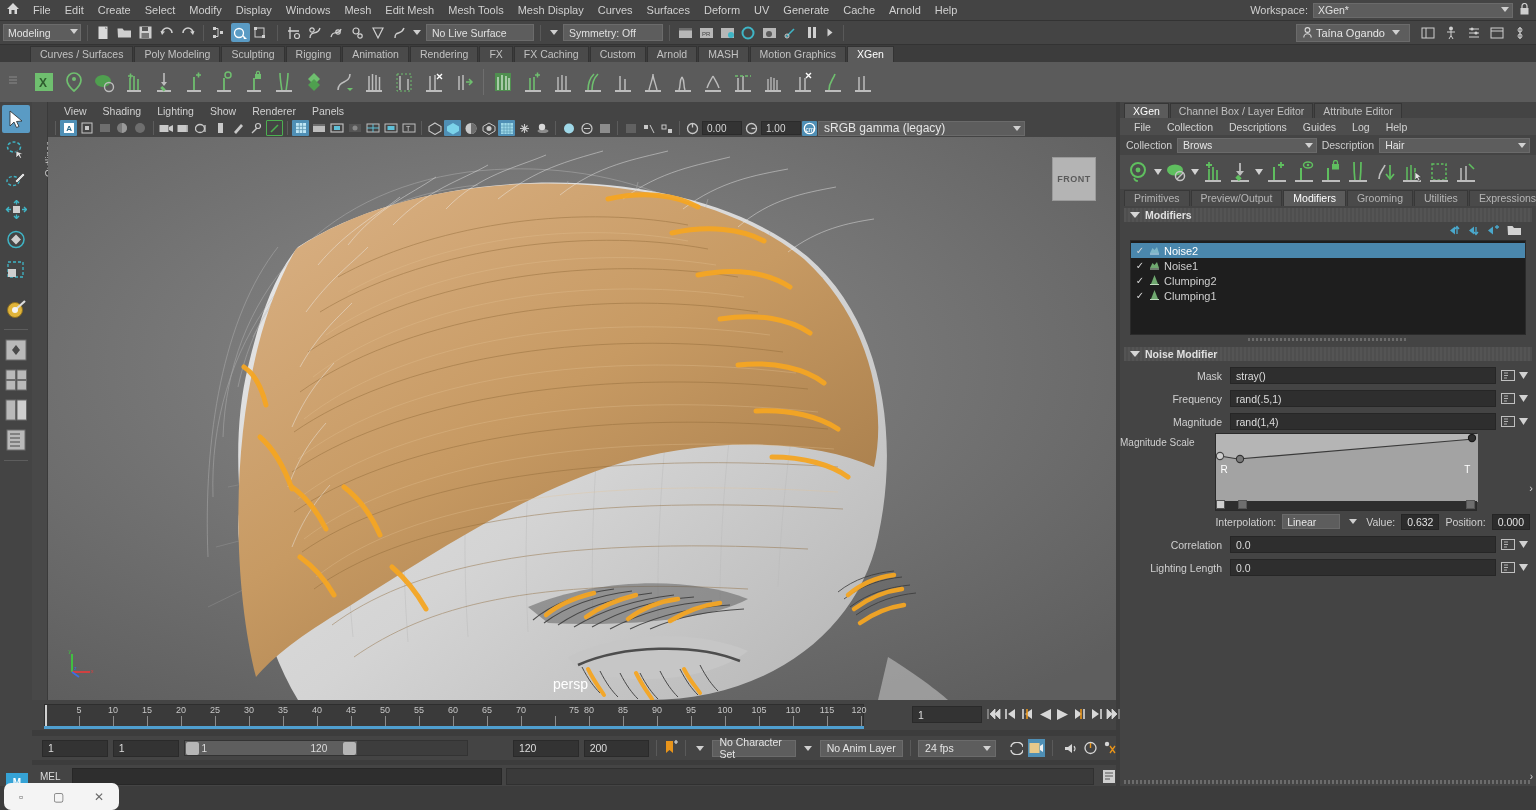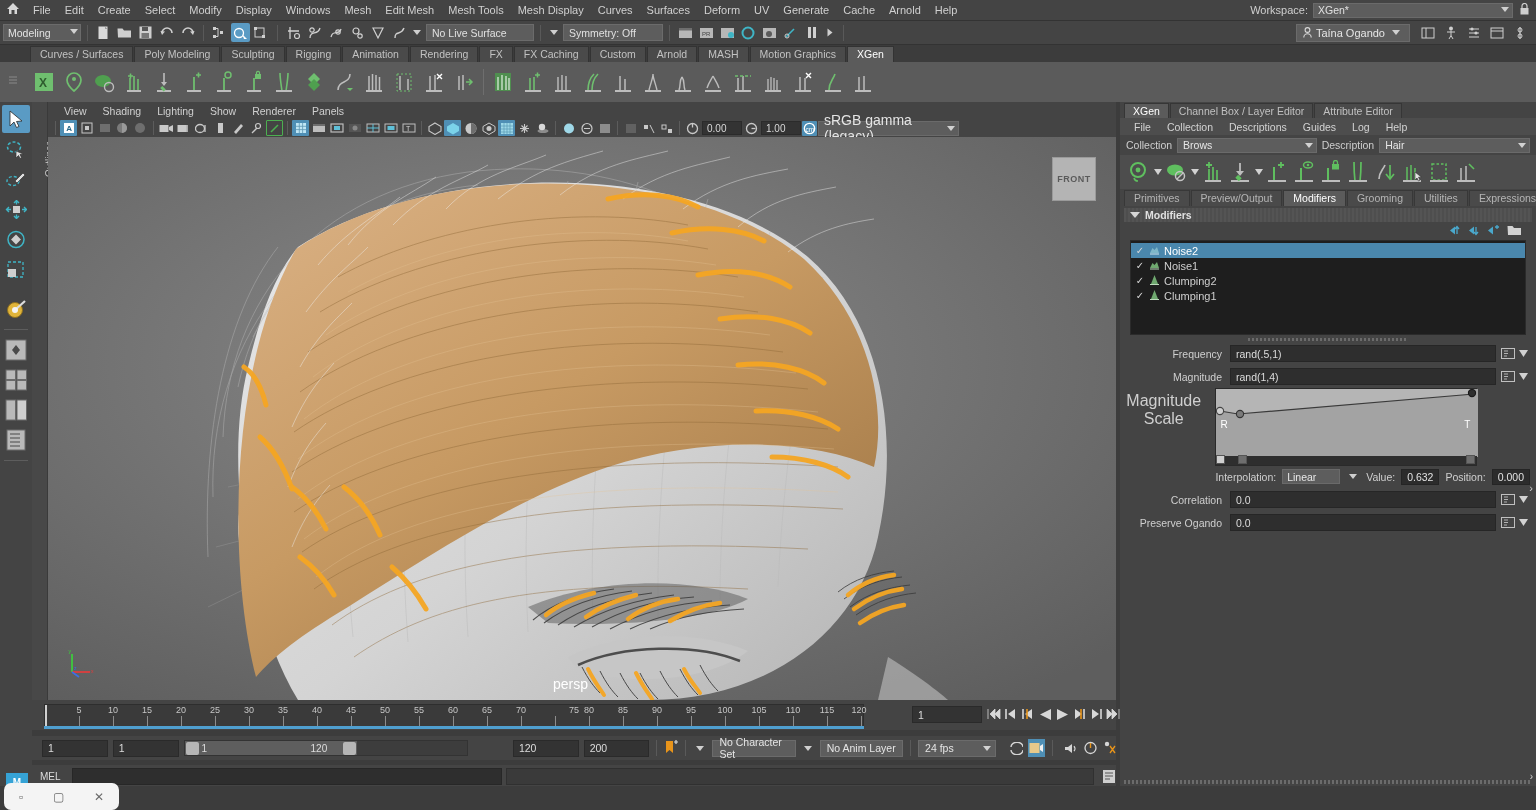--- a/index.html
+++ b/index.html
@@ -80,21 +80,21 @@
     display:block; transform: rotate(-90deg); transform-origin:left top;
     position:absolute; left:12px; top:75px; font-size:10px; color:#bdbdbd; white-space:nowrap;
   }
   .vp-menubar { position:absolute; left:16px; top:0; right:0; height:17px; background:#444; display:flex; align-items:center; padding-left:8px;}
   .vp-menubar .mi { padding:0 8px; font-size:10.5px; color:#d0d0d0; }
   .vp-toolbar { position:absolute; left:16px; top:17px; right:0; height:18px; background:#444; display:flex; align-items:center; gap:1px; padding-left:4px;}
   .vt-ic { width:17px; height:16px; display:flex; align-items:center; justify-content:center; border-radius:1px;}
   .vt-ic.on { background:#4f8fb5; }
   .vt-sep { width:1px; height:14px; background:#5c5c5c; margin:0 3px;}
   .num-field { width:40px; height:14px; background:#333; border:1px solid #2b2b2b; font-size:10px; color:#d8d8d8; display:flex; align-items:center; padding-left:4px;}
-  .cm-select { width:141px; height:15px; background:#5d5d5d; border:1px solid #6a6a6a; font-size:14px; color:#e5e5e5; display:flex; align-items:center; padding-left:5px; position:relative;}
+  .cm-select { width:207px; height:15px; background:#5d5d5d; border:1px solid #6a6a6a; font-size:12px; color:#e5e5e5; display:flex; align-items:center; padding-left:5px; position:relative;}
   .cm-select .arw{position:absolute; right:3px; top:4px; border-left:4px solid transparent;border-right:4px solid transparent;border-top:5px solid #d0d0d0;}
 
   .viewport { position:absolute; left:16px; top:35px; right:0; bottom:0; overflow:hidden; background:#6e6e6e;text-decoration:underline; }
   .vp-grad { position:absolute; inset:0; background:
      linear-gradient(160deg, #7b7b7b 0%, #6c6c6c 40%, #5f5f5f 100%); }
   .viewcube { position:absolute; right:20px; top:20px; width:44px; height:44px;
      background:#b4b4b4; border:1px solid #9a9a9a; display:flex; align-items:center; justify-content:center;
      color:#5a5a5a; font-size:9px; letter-spacing:0.5px; font-weight:bold;}
   .persp-label { position:absolute; left:505px; bottom:8px; font-size:14px; color:#fff; }
   .axis-ind { position:absolute; left:18px; bottom:22px; width:30px; height:30px;}
@@ -159,21 +159,21 @@
   .mod-check { width:10px; text-align:center; font-size:10px; color:#d8d8d8;}
   .grip { height:5px; margin:2px 10px 0 10px; display:flex; align-items:center; justify-content:center;}
   .grip i { display:block; width:160px; height:3px;
     background-image: repeating-linear-gradient(90deg,#6b6b6b 0 2px, transparent 2px 4px);}
   .attr-row { height:23px; display:flex; align-items:center; padding-right:6px;}
   .attr-lab { width:110px; text-align:right; padding-right:8px; font-size:10.5px; color:#cfcfcf;}
   .attr-in { flex:1; height:17px; background:#2e2e2e; border:1px solid #262626; font-size:10.5px; color:#dcdcdc; display:flex; align-items:center; padding-left:5px;}
   .attr-btn { width:16px; height:15px; margin-left:4px; display:flex; align-items:center; justify-content:center;}
   .attr-arw { width:14px; display:flex; align-items:center; justify-content:center;}
   .ramp-wrap { display:flex; padding-right:6px; }
-  .ramp-lab { width:110px; text-align:center; padding-right:8px; font-size:16px; color:#cfcfcf; padding-top:4px;}
+  .ramp-lab { width:110px; text-align:left; padding-right:8px; font-size:10px; color:#cfcfcf; padding-top:4px;}
   .ramp-box { position:relative; width:262px; height:68px; background:#9d9d9d; border:1px solid #2a2a2a;}
   .ramp-strip { position:relative; width:262px; height:10px; background:#2e2e2e; border:1px solid #2a2a2a; border-top:none;}
   .ramp-key { position:absolute; width:9px; height:9px; background:#b9b9b9; border:1px solid #555;}
   .ramp-ctrl { display:flex; align-items:center; gap:6px; height:18px; padding-top:3px; font-size:10.5px; color:#cfcfcf;}
   .ramp-val { background:#2c2c2c; border:1px solid #252525; padding:1px 5px; color:#e2e2e2; font-size:10.5px;}
   .interp-sel { width:58px; height:15px; background:#5d5d5d; border:1px solid #6a6a6a; font-size:10.5px; color:#e6e6e6; display:flex; align-items:center; padding-left:4px;}
   .log-hdr { position:absolute; left:4px; right:4px; bottom:8px; height:15px; background:#545454; display:flex; align-items:center; gap:5px; padding-left:6px; font-size:10.5px; color:#e0e0e0;
     background-image: repeating-linear-gradient(90deg,#545454 0 2px,#4e4e4e 2px 4px);}
   .panel-grip { position:absolute; left:4px; right:4px; bottom:26px; height:4px;
     background-image: repeating-linear-gradient(90deg,#6b6b6b 0 2px, transparent 2px 4px);}
@@ -1491,21 +1491,42 @@
               <path d="M5.5 1L9 10H2z" fill="#6fa86f"></path>
               <path d="M1 10.5h9" stroke="#bcd9bc" stroke-width="1"></path>
             </svg></span>
         <span>Clumping1</span>
       </div>
     </div>
     <div class="grip">
         <i></i>
       </div>
 
-
+    <div class="frame-hdr" style="margin-top:5px;">
+      <span class="tri-down"></span>
+      <span>Noise Modifier</span>
+    </div>
+
+    <div class="attr-row" style="margin-top:3px;">
+      <span class="attr-lab">Mask</span>
+      <div class="attr-in">
+          <span>stray()</span>
+        </div>
+      <span class="attr-btn">
+          <svg width="14" height="11">
+            <rect x="0.5" y="0.5" width="13" height="10" fill="none" stroke="#c0c0c0"></rect>
+            <path d="M3 3h4M3 5.5h4M3 8h3" stroke="#c0c0c0" stroke-width="0.9"></path>
+          </svg>
+        </span>
+      <span class="attr-arw">
+          <svg width="9" height="7">
+            <path d="M0 0h9L4.5 7z" fill="#d2d2d2"></path>
+          </svg>
+        </span>
+    </div>
     <div class="attr-row">
       <span class="attr-lab">Frequency</span>
       <div class="attr-in">
           <span>rand(.5,1)</span>
         </div>
       <span class="attr-btn">
           <svg width="14" height="11">
             <rect x="0.5" y="0.5" width="13" height="10" fill="none" stroke="#c0c0c0"></rect>
             <path d="M3 3h4M3 5.5h4M3 8h3" stroke="#c0c0c0" stroke-width="0.9"></path>
           </svg>
@@ -1579,21 +1600,21 @@
             <path d="M3 3h4M3 5.5h4M3 8h3" stroke="#c0c0c0" stroke-width="0.9"></path>
           </svg>
         </span>
       <span class="attr-arw">
           <svg width="9" height="7">
             <path d="M0 0h9L4.5 7z" fill="#d2d2d2"></path>
           </svg>
         </span>
     </div>
     <div class="attr-row">
-      <span class="attr-lab">Preserve Ogando</span>
+      <span class="attr-lab">Lighting Length</span>
       <div class="attr-in">
           <span>0.0</span>
         </div>
       <span class="attr-btn">
           <svg width="14" height="11">
             <rect x="0.5" y="0.5" width="13" height="10" fill="none" stroke="#c0c0c0"></rect>
             <path d="M3 3h4M3 5.5h4M3 8h3" stroke="#c0c0c0" stroke-width="0.9"></path>
           </svg>
         </span>
       <span class="attr-arw">

